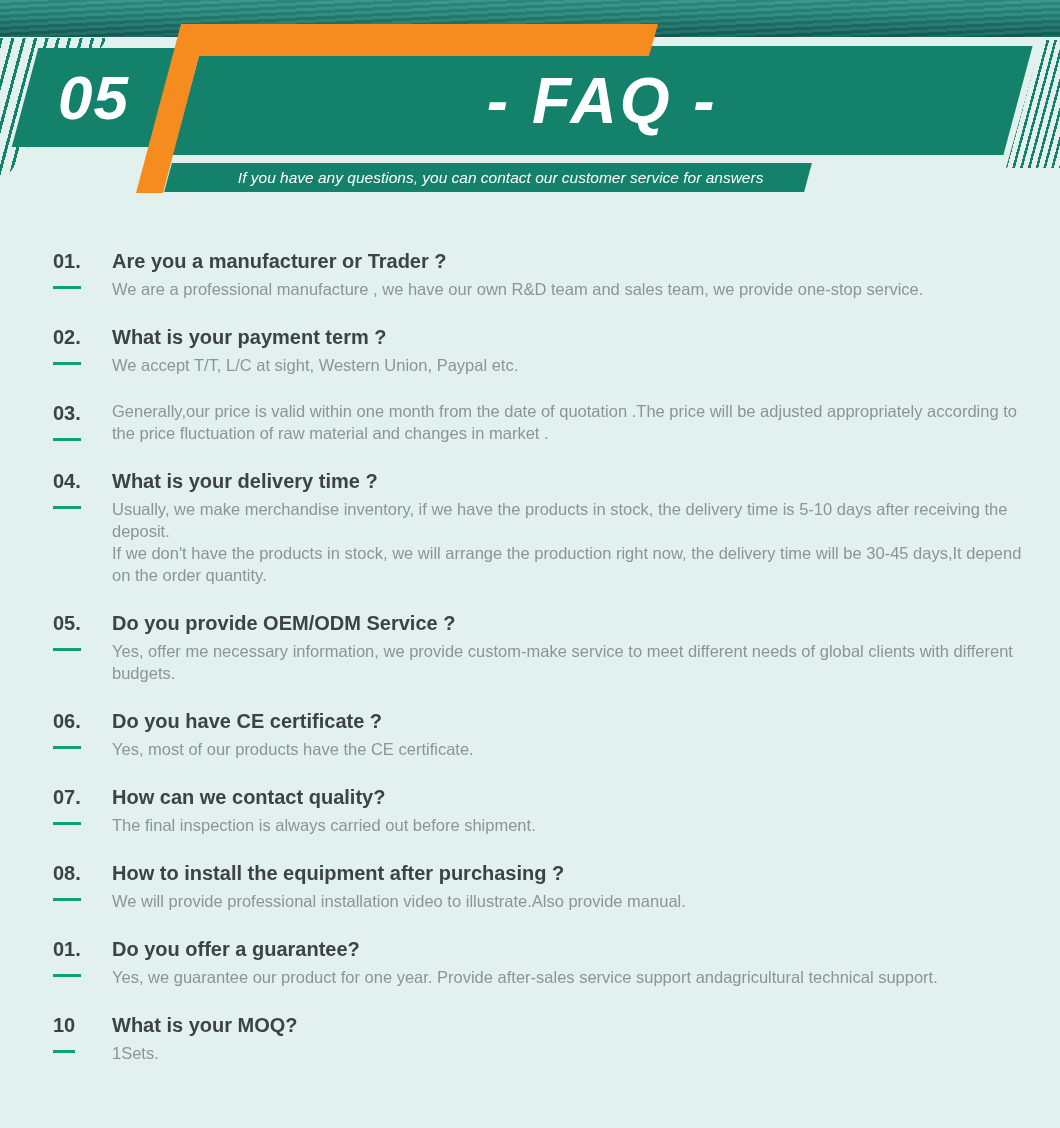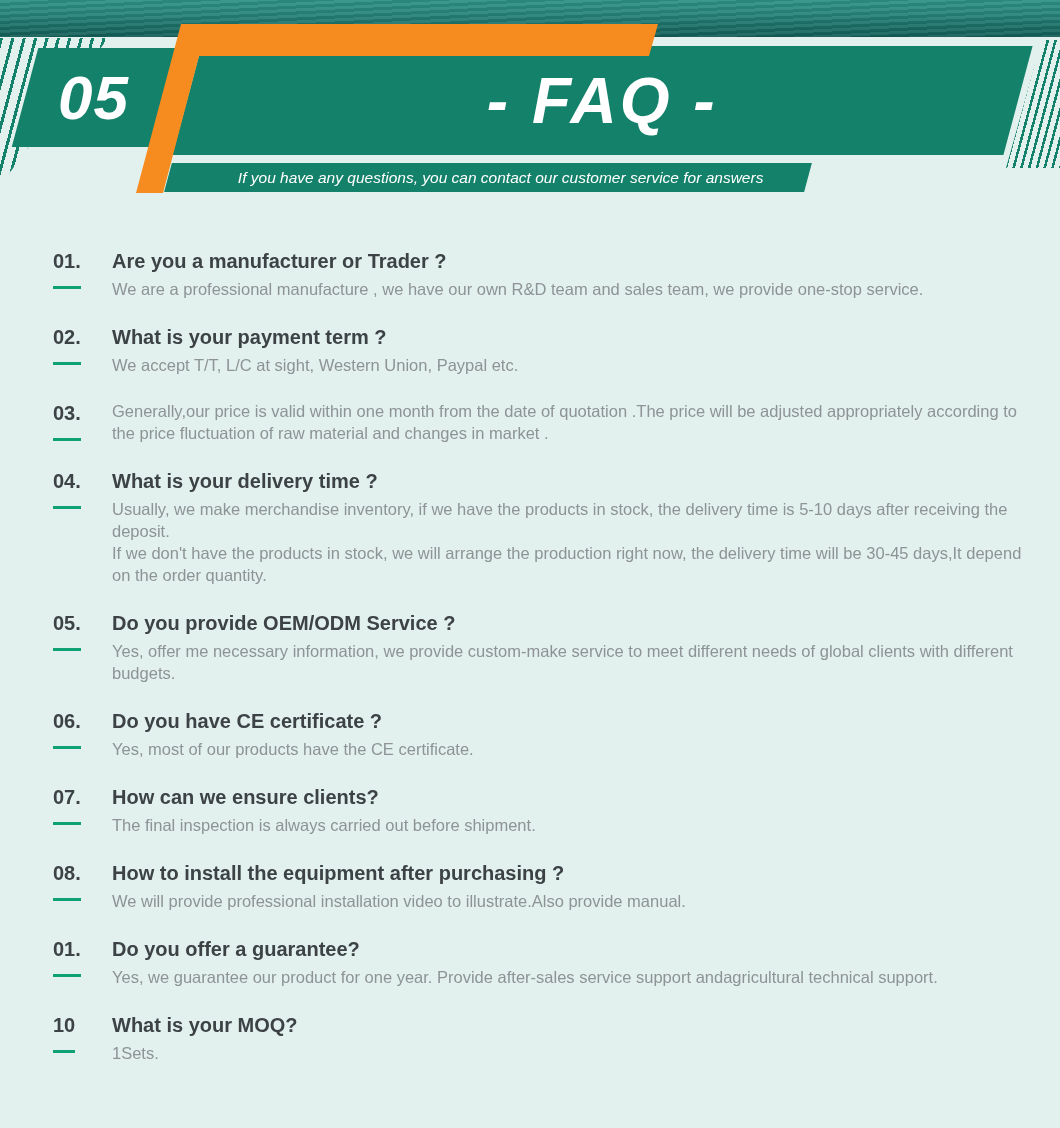--- a/index.html
+++ b/index.html
@@ -155,21 +155,21 @@
     <div class="faq-num-col"><span class="faq-num">06.</span></div>
     <div class="faq-content">
       <p class="faq-q">Do you have CE certificate ?</p>
       <p class="faq-a">Yes, most of our products have the CE certificate.</p>
     </div>
   </div>
 
   <div class="faq-item">
     <div class="faq-num-col"><span class="faq-num">07.</span></div>
     <div class="faq-content">
-      <p class="faq-q">How can we ensure clients?</p>
+      <p class="faq-q">How can we contact quality?</p>
       <p class="faq-a">The final inspection is always carried out before shipment.</p>
     </div>
   </div>
 
   <div class="faq-item">
     <div class="faq-num-col"><span class="faq-num">08.</span></div>
     <div class="faq-content">
       <p class="faq-q">How to install the equipment after purchasing ?</p>
       <p class="faq-a">We will provide professional installation video to illustrate.Also provide manual.</p>
     </div>

